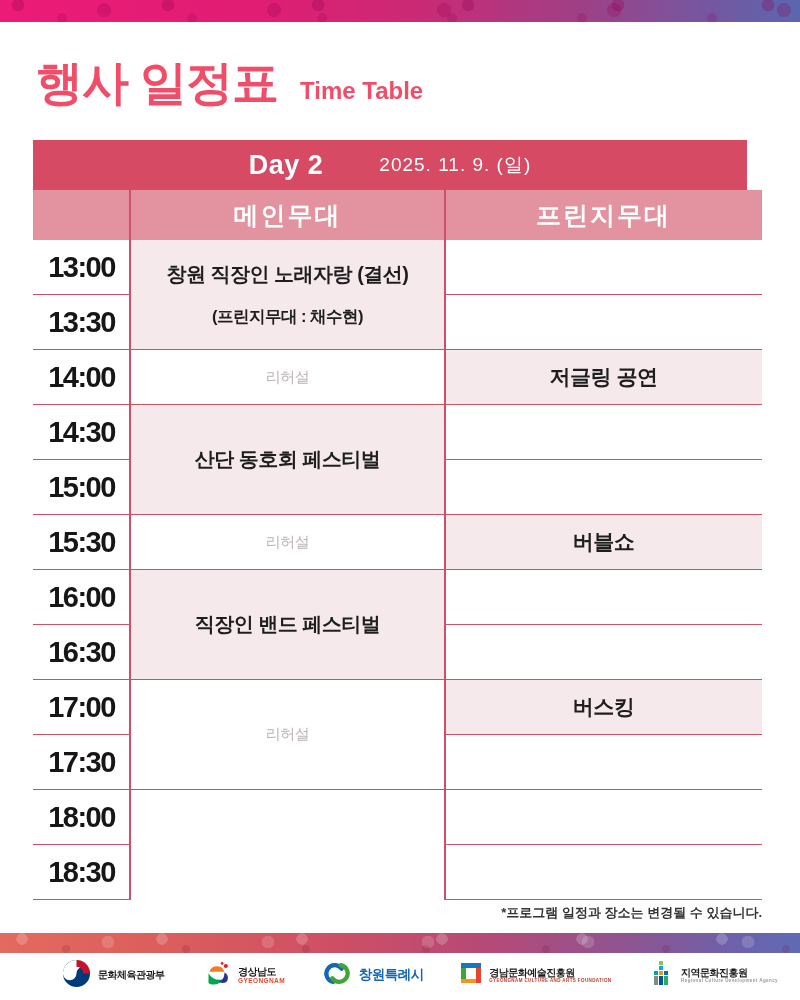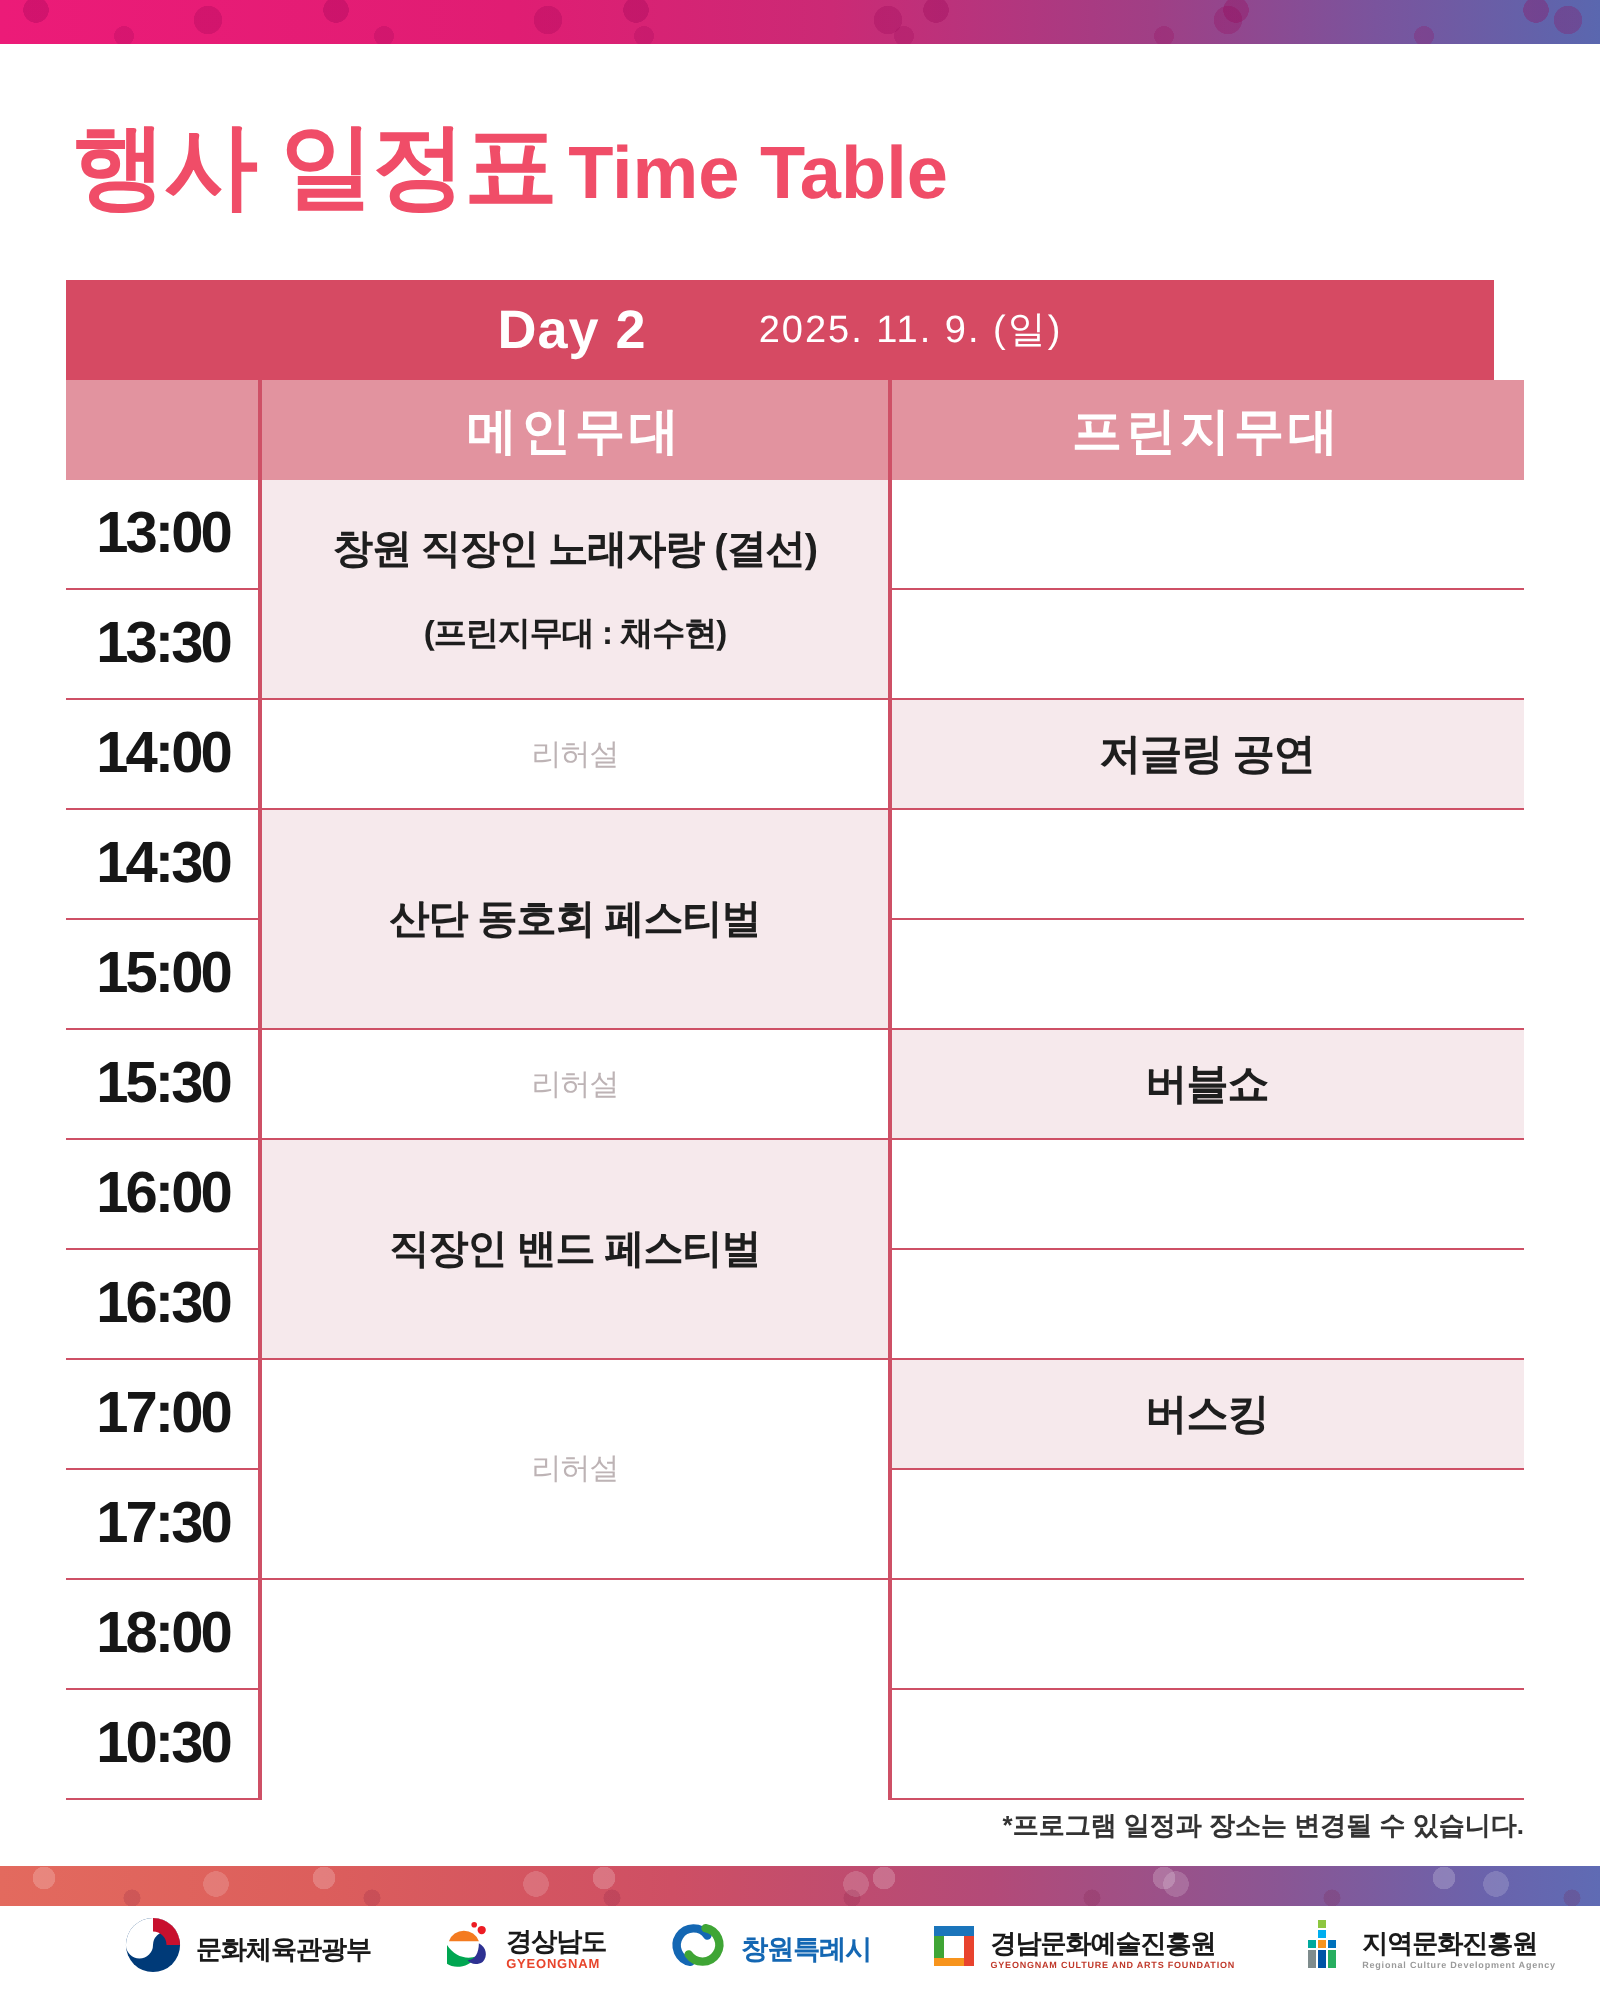--- a/index.html
+++ b/index.html
@@ -21,21 +21,21 @@
     background:
       radial-gradient(circle 8px at 22px 6px, rgba(255,255,255,.20) 70%, transparent 72%),
       radial-gradient(circle 6px at 66px 16px, rgba(120,20,60,.18) 70%, transparent 72%),
       radial-gradient(circle 9px at 108px 9px, rgba(255,255,255,.16) 70%, transparent 72%),
       linear-gradient(90deg,#E36A5E 0%,#DC5E5C 20%,#CE4F64 42%,#B34A78 62%,#8A5694 80%,#6A63AC 93%,#5F6BB4 100%);
     background-size:140px 20px,120px 20px,160px 20px,100% 100%;}
 
   
   .title{position:absolute;left:36px;top:52px;white-space:nowrap;color:#F04D68;}
   .t-ko{font-size:47px;font-weight:900;letter-spacing:-1px;}
-  .t-en{font-size:37px;font-weight:700;margin-left:6px;}
+  .t-en{font-size:24px;font-weight:700;margin-left:22px;}
 
   
   .tt{position:absolute;left:33px;top:140px;width:729px;height:760px;}
   .day-hdr{position:absolute;left:0;top:0;width:714px;height:50px;background:#D64A63;
     display:flex;align-items:center;justify-content:center;gap:12px;color:#fff;}
   .day-hdr .day{font-size:27px;font-weight:800;letter-spacing:.5px;}
   .day-hdr .date{font-size:19px;font-weight:400;letter-spacing:1px;margin-left:44px;}
   .stage-hdr{position:absolute;left:0;top:50px;width:729px;height:50px;background:#E2939F;
     display:flex;color:#fff;}
   .sh-time{width:97px;}
@@ -67,21 +67,21 @@
   .v1{left:96px;} .v2{left:411px;}
 
   
   .footnote{position:absolute;right:38px;top:904px;font-size:13px;font-weight:700;color:#333;}
 
   
   .logos{position:absolute;left:0;top:952px;width:800px;height:46px;box-sizing:border-box;
     padding:0 22px 0 62px;display:flex;justify-content:space-between;align-items:center;}
   .logo{display:flex;align-items:center;gap:7px;}
   .ltext{display:flex;flex-direction:column;line-height:1.15;}
-  .lname{font-size:13px;font-weight:800;color:#1a1a1a;letter-spacing:-.5px;white-space:nowrap;}
+  .lname{font-size:10px;font-weight:800;color:#1a1a1a;letter-spacing:-.5px;white-space:nowrap;}
   .lname-blue{color:#1467B3;font-size:13.5px;}
   .lsub{font-size:6.5px;font-weight:700;color:#E8452C;letter-spacing:.4px;white-space:nowrap;}
   .lsub-gray{color:#9a9a9a;font-size:4.5px;}
   .lsub-red{color:#C0392B;font-size:4.5px;}
 </style>
 </head>
 <body>
 
 <div class="canvas">
 
@@ -109,21 +109,21 @@
       <div class="tcell">13:30</div>
       <div class="tcell">14:00</div>
       <div class="tcell">14:30</div>
       <div class="tcell">15:00</div>
       <div class="tcell">15:30</div>
       <div class="tcell">16:00</div>
       <div class="tcell">16:30</div>
       <div class="tcell">17:00</div>
       <div class="tcell">17:30</div>
       <div class="tcell">18:00</div>
-      <div class="tcell">10:30</div>
+      <div class="tcell">18:30</div>
     </div>
 
     <div class="main-col">
       <div class="mblock h2 pink">
         <span class="ev">창원 직장인 노래자랑 (결선)</span>
         <span class="ev-sm">(프린지무대 : 채수현)</span>
       </div>
       <div class="mblock h1">
         <span class="reh">리허설</span>
       </div>

